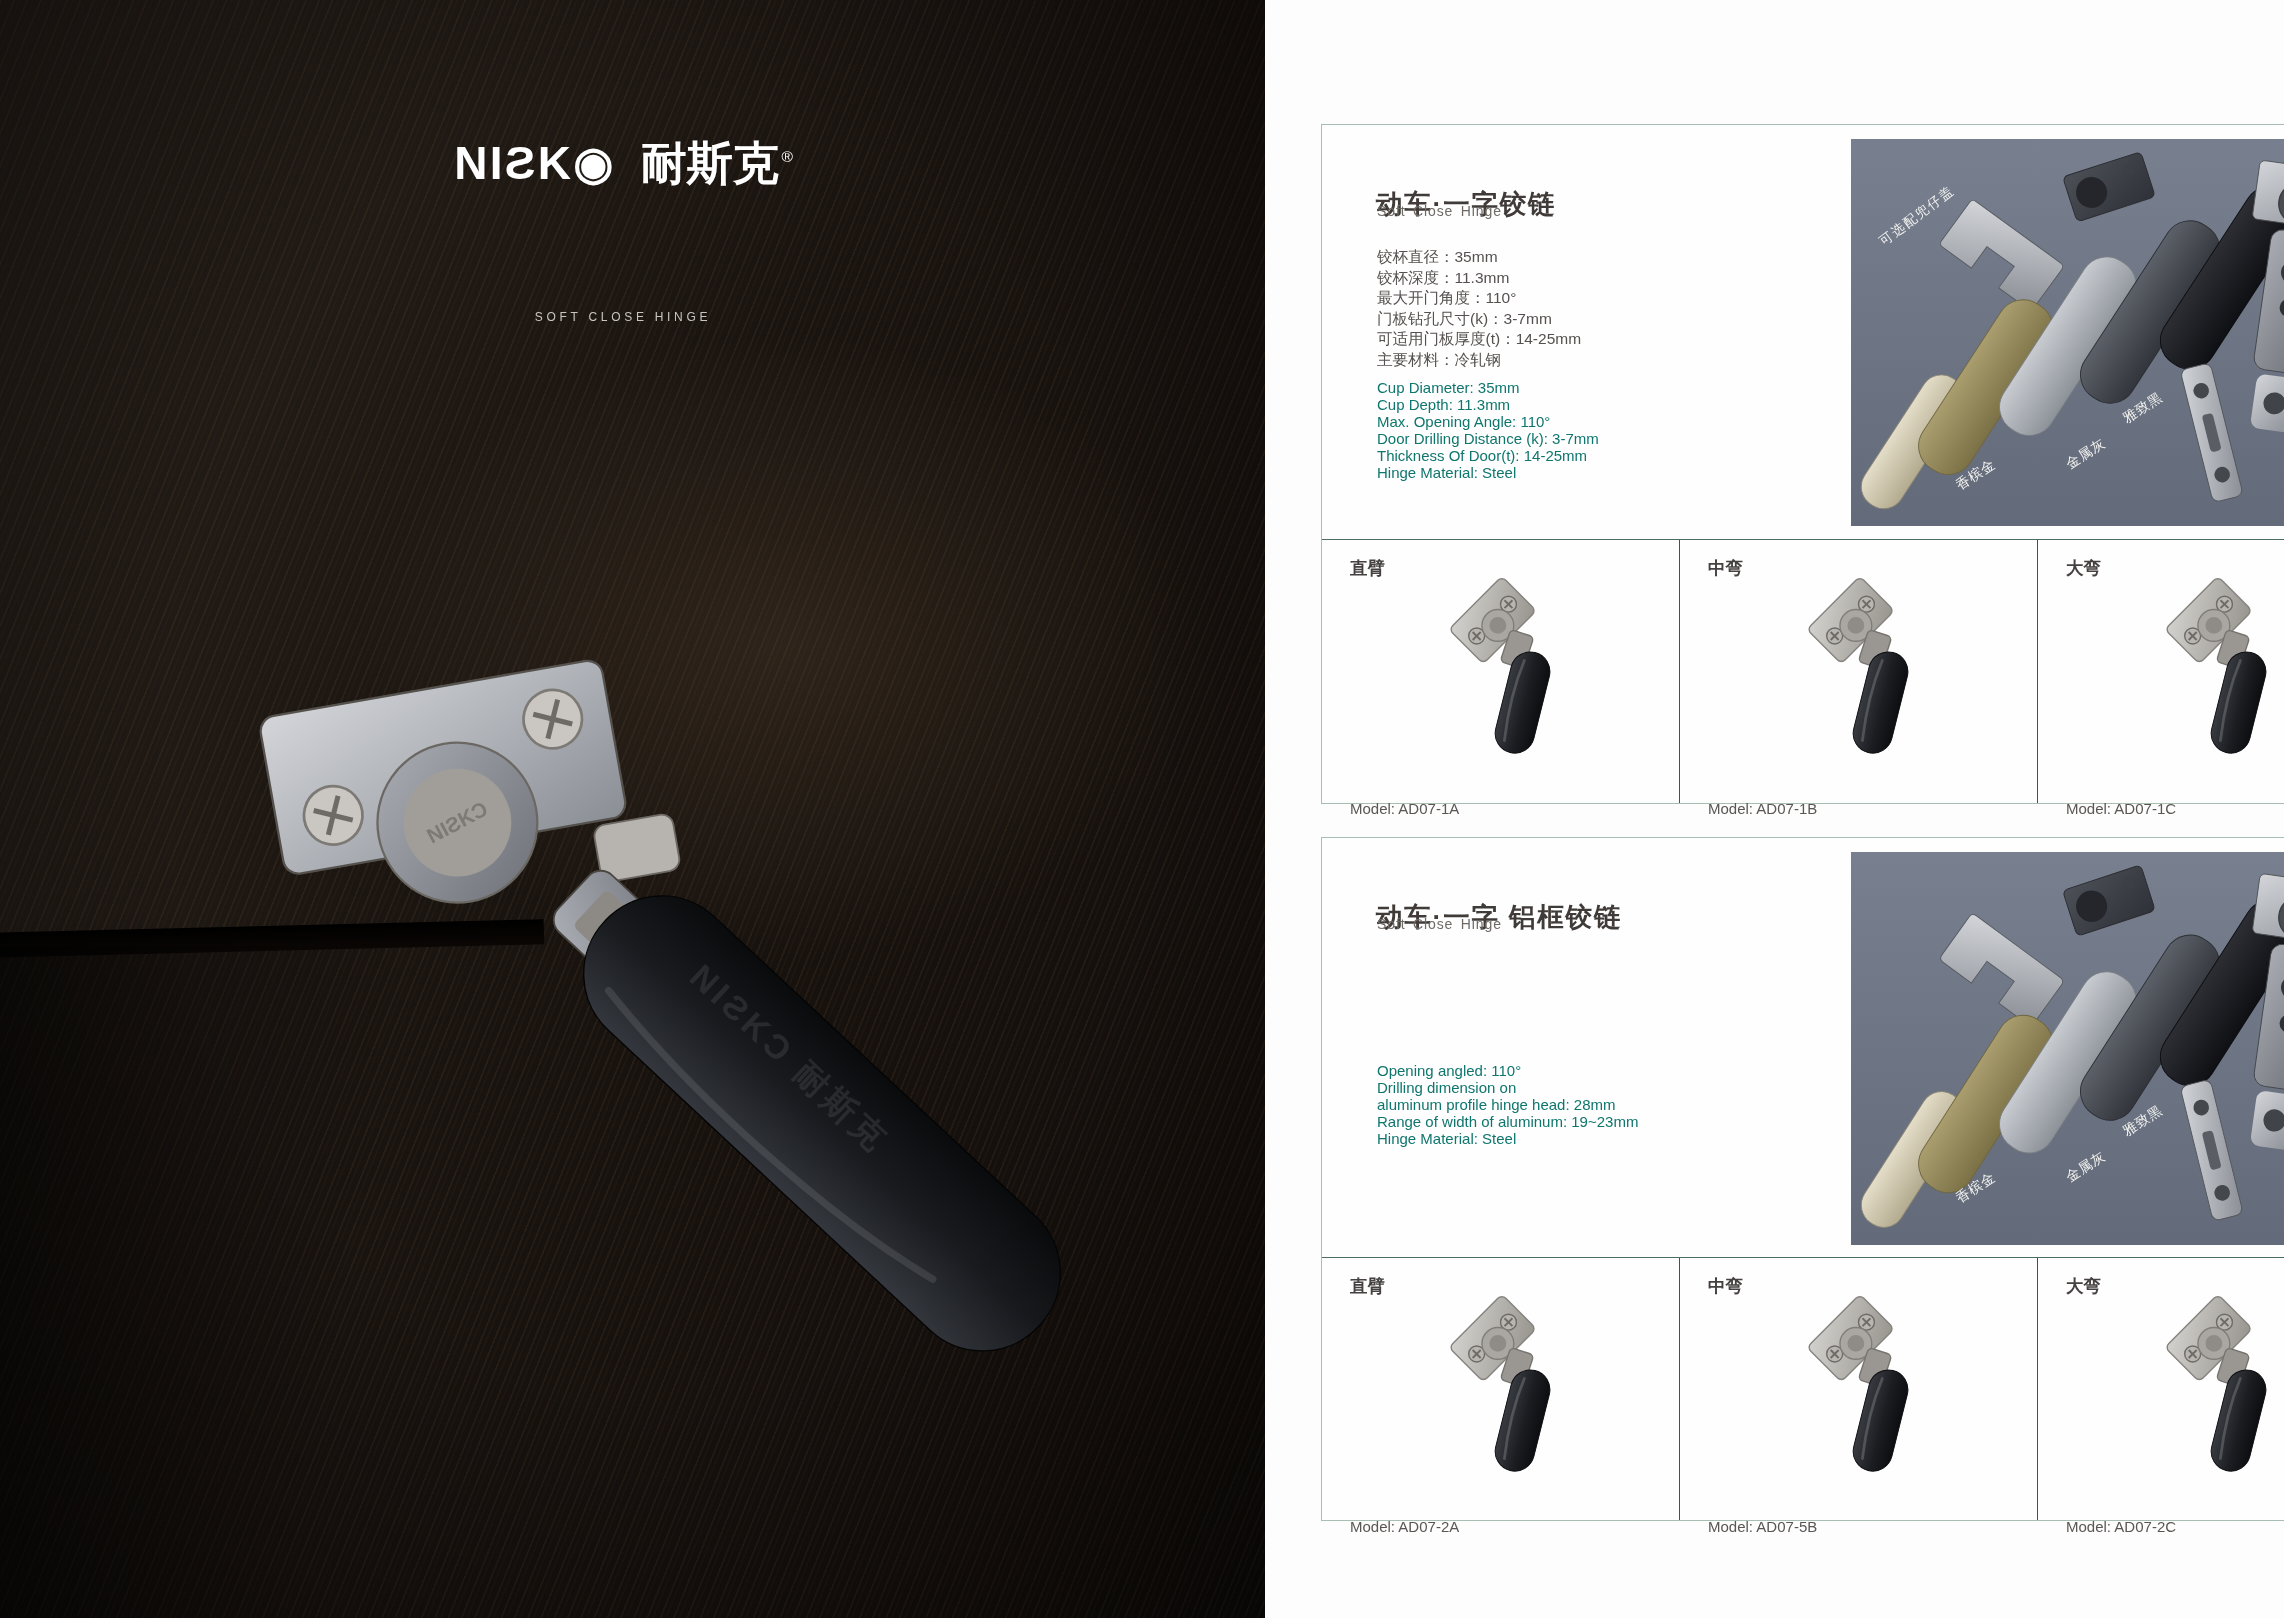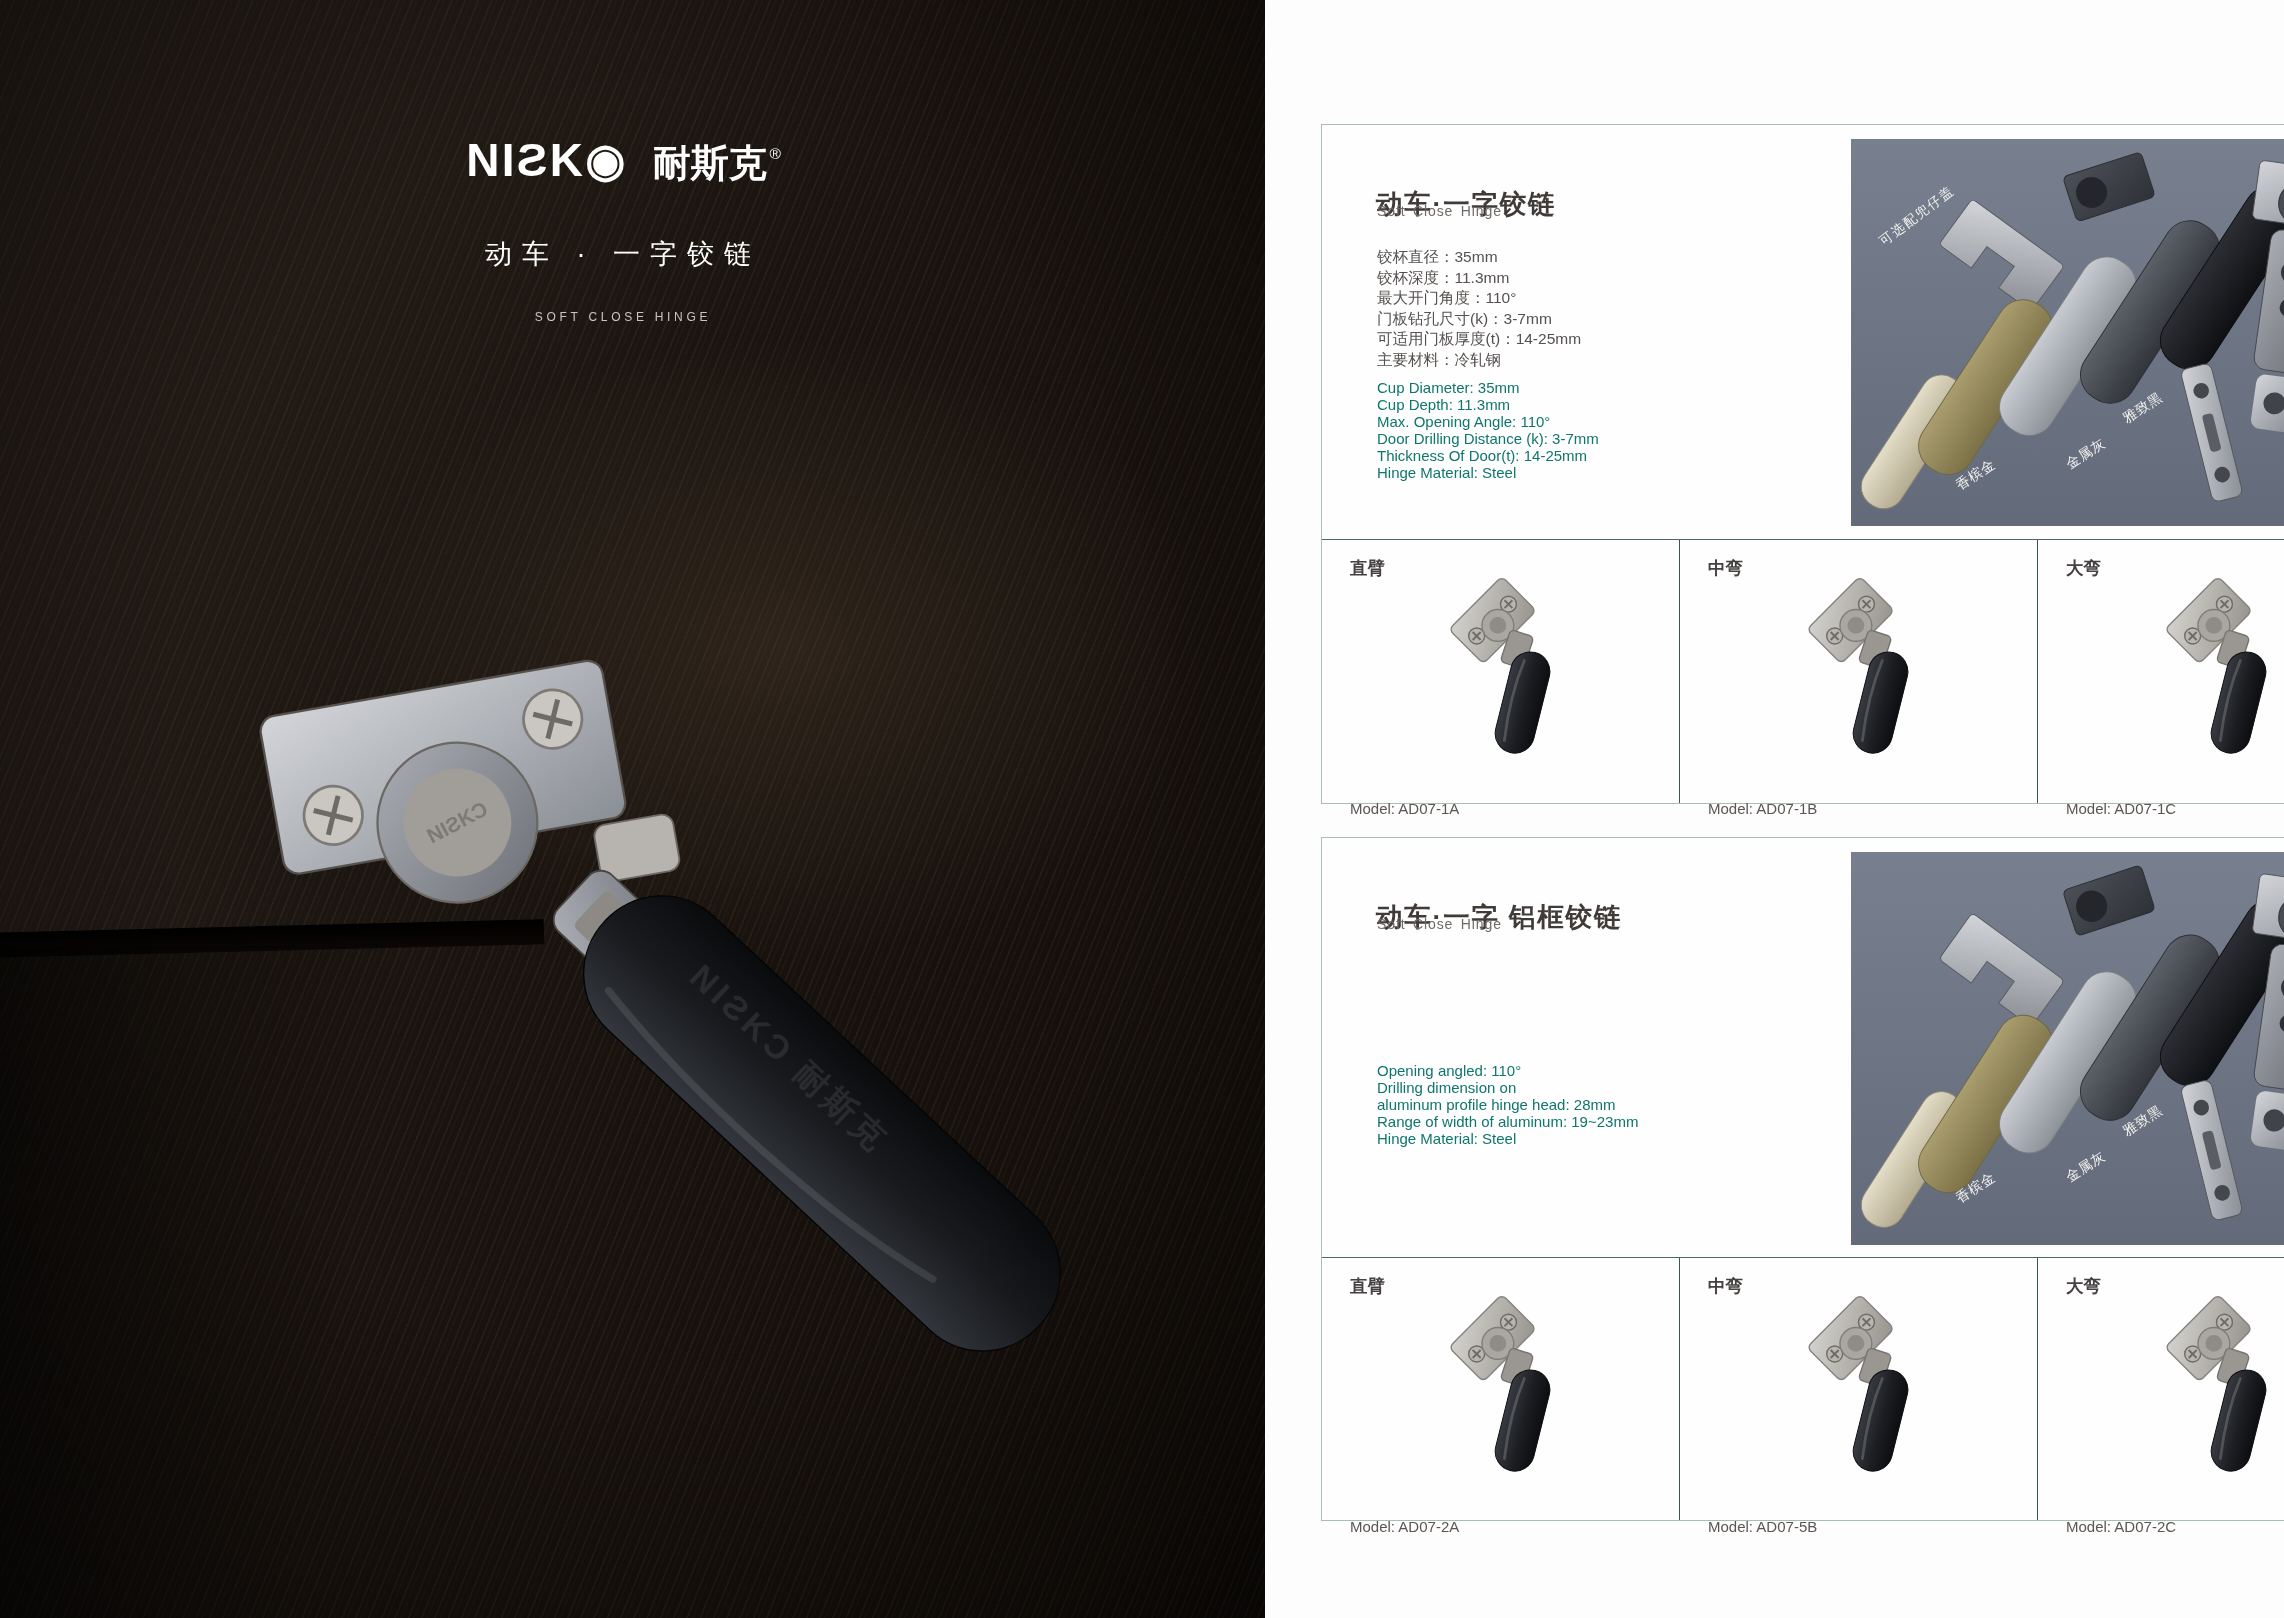--- a/index.html
+++ b/index.html
@@ -17,21 +17,21 @@
       background:radial-gradient(ellipse at 52% 46%, rgba(0,0,0,0) 52%, rgba(0,0,0,0.55) 100%);}
   .seam{position:absolute;left:-9px;top:926px;width:553px;height:25px;
       background:linear-gradient(#000,#0b0705);transform:rotate(-1.4deg);}
   .floor-shadow{position:absolute;left:0;top:946px;width:457px;height:673px;
       background:linear-gradient(100deg, rgba(0,0,0,0.6), rgba(0,0,0,0) 72%);}
   .lhinge{position:absolute;left:0;top:0;width:1265px;height:1618px;}
 
   .brand{position:absolute;left:404px;top:133px;width:439px;text-align:center;color:#ffffff;
          white-space:nowrap;z-index:5;}
   .brand-latin{font-size:46px;font-weight:800;letter-spacing:2.3px;}
-  .brand-cn{font-size:38px;font-weight:800;margin-left:23px;}
+  .brand-cn{font-size:46px;font-weight:800;margin-left:23px;}
   .brand-reg{font-size:15.5px;vertical-align:17.4px;margin-left:2.7px;}
   .ltitle{position:absolute;left:349px;top:236px;width:548px;text-align:center;color:#ffffff;
           font-size:27px;font-weight:500;letter-spacing:10px;z-index:5;white-space:nowrap;}
   .ltag{position:absolute;left:349px;top:280px;width:548px;text-align:center;color:#ffffff;
         font-size:19.6px;font-weight:700;letter-spacing:7.3px;z-index:5;white-space:nowrap;}
   .ltagen{position:absolute;left:349px;top:310px;width:548px;text-align:center;color:#c9c5c1;
         font-size:12px;letter-spacing:3.7px;z-index:5;}
 
   
   .right-page{position:absolute;left:1265px;top:0;width:1216px;height:1618px;background:#fcfdfc;}
@@ -229,21 +229,20 @@
         <rect x="-170" y="-650" width="340" height="1300" rx="168" fill="url(#blackbig)" stroke="#050505" stroke-width="3"></rect>
         <path d="M-106,-540 q-40,270 -22,600 q10,190 44,350" stroke="rgba(255,255,255,0.10)" stroke-width="16" fill="none" stroke-linecap="round"></path>
         <text transform="rotate(90)" x="-430" y="-30" font-size="74" letter-spacing="10" fill="rgba(255,255,255,0.09)" font-weight="700">NIƧKƆ 耐斯克</text>
       </g>
     </svg>
 
     <div class="brand">
       <span class="brand-latin">NIƧK◉</span>
       <span class="brand-cn">耐斯克</span><sup class="brand-reg">®</sup>
     </div>
-    <div class="ltitle">动车 · 一字铰链</div>
     <div class="ltagen">SOFT CLOSE HINGE</div>
   </div>
 
   <div class="right-page">
 
     <section class="pbox pbox1">
       <h2 class="sec-title">动车·一字铰链</h2>
       <div class="sec-sub">Soft Close Hinge</div>
 
       <div class="specs-cn">

